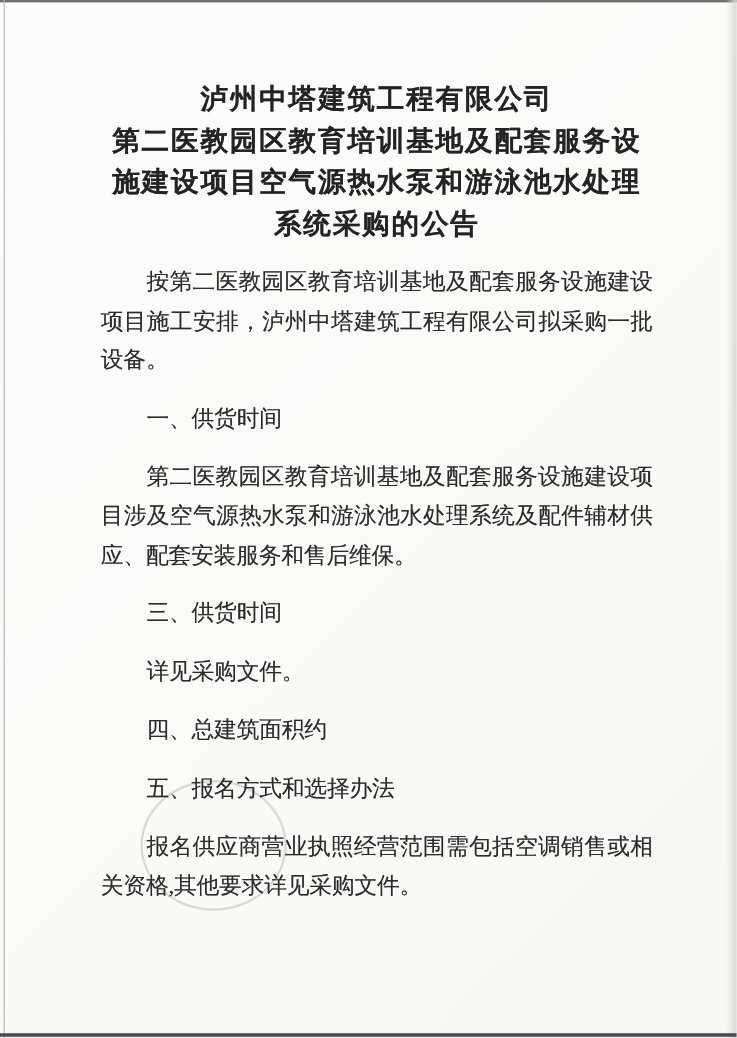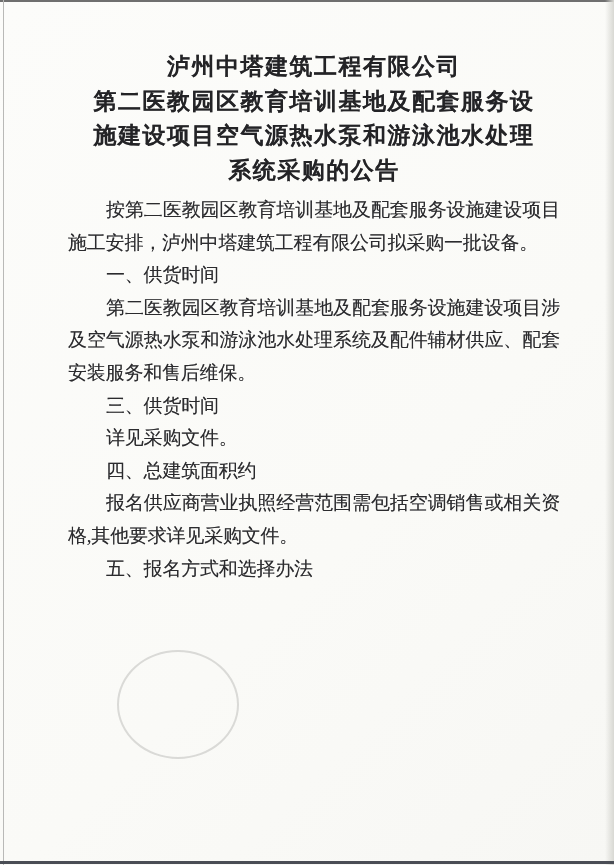--- a/index.html
+++ b/index.html
@@ -37,21 +37,21 @@
   .stamp {
     position: absolute; left: 117px; top: 650px;
     width: 118px; height: 105px;
     border: 2px solid rgba(158,158,155,0.35);
     border-radius: 50%;
   }
   
   .content {
     position: absolute;
     left: 68px;
-    top: 50px;
+    top: 66px;
     width: 492px;
     color: #2b2b2e;
   }
   .title {
     text-align: center;
     font-size: 23px;
     font-weight: bold;
     line-height: 34.5px;
     letter-spacing: 1.5px;
     color: #232326;
@@ -60,21 +60,21 @@
   .body {
     margin-top: 6px;
     font-size: 19px;
     line-height: 32.6px;
     text-align: justify;
     text-justify: inter-ideograph;
     letter-spacing: -0.2px;
     text-shadow: 0 0 0.4px rgba(43,43,46,0.45);
   }
   .body p {
-    margin: 0;
+    margin: 16px;
     text-indent: 2em;
   }
 </style>
 </head>
 <body>
 
 <div class="page">
 
   <div class="edge-top"></div>
   <div class="edge-left"></div>
@@ -95,19 +95,19 @@
       <p>按第二医教园区教育培训基地及配套服务设施建设项目施工安排，泸州中塔建筑工程有限公司拟采购一批设备。</p>
 
       <p>一、供货时间</p>
 
       <p>第二医教园区教育培训基地及配套服务设施建设项目涉及空气源热水泵和游泳池水处理系统及配件辅材供应、配套安装服务和售后维保。</p>
 
       <p>三、供货时间</p>
       <p>详见采购文件。</p>
 
       <p>四、总建筑面积约</p>
+      <p>五、报名方式和选择办法</p>
+
       <p>报名供应商营业执照经营范围需包括空调销售或相关资格,其他要求详见采购文件。</p>
-
-      <p>五、报名方式和选择办法</p>
     </div>
 
   </div>
 </div>
 
 </body></html>

